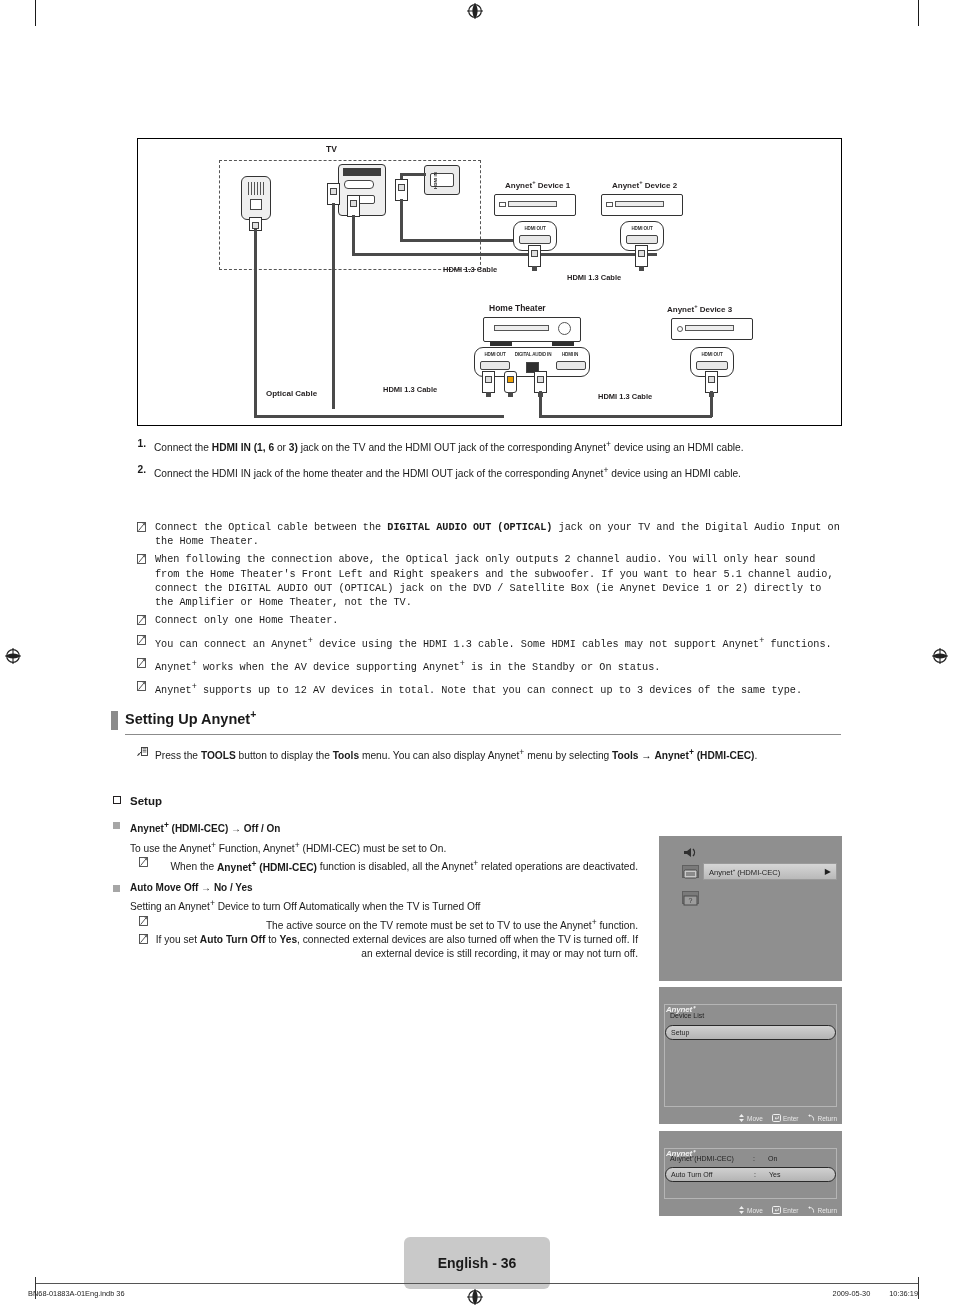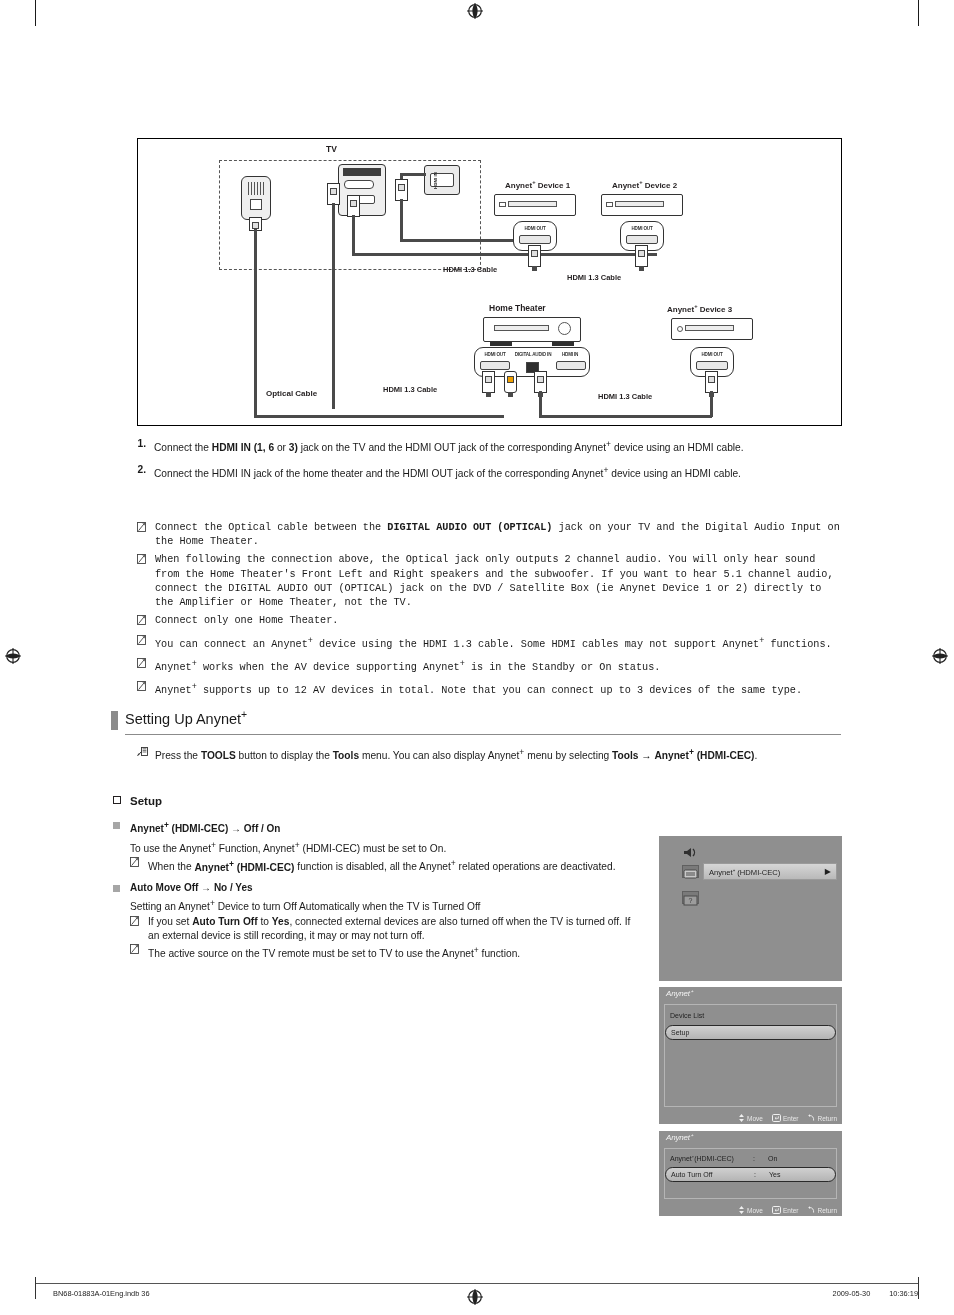--- a/index.html
+++ b/index.html
@@ -129,21 +129,21 @@
   .nt .b { flex:1; }
   .noteglyph { display:inline-block; width:9px; height:10px; position:relative;}
   .noteglyph svg { display:block; }
 
   
   .main-head { position:absolute; left:111px; top:709px; width:730px; }
   .main-head .bar {
     position:absolute; left:0; top:2px; width:7px; height:19px; background:#8b8b8b;
   }
   .main-head .t {
-    position:absolute; left:14px; top:0px; font-size:14.5px; font-weight:normal;
+    position:absolute; left:14px; top:0px; font-size:14.5px; font-weight:bold;
   }
   .main-head .rule2 {
     position:absolute; left:14px; top:25px; width:716px; height:1px; background:#8b8b8b;
   }
 
   .tools-note { position:absolute; left:137px; top:745px; width:705px; }
 
   .setup-head {
     position:absolute; left:113px; top:795px; font-size:11.5px; font-weight:bold;
   }
@@ -155,21 +155,21 @@
   .bullets { position:absolute; left:113px; top:818px; width:525px; }
   .blt { display:flex; margin-bottom:1px; }
   .blt .msq {
     width:17px; flex:0 0 17px; padding-top:4px;
   }
   .blt .msq i {
     display:block; width:7px; height:7px; background:#a6a6a6;
   }
   .blt .bt { flex:1; font-size:10px; line-height:14.2px; font-weight:bold; }
   .plain { font-size:10.2px; line-height:14.2px; margin-left:17px; }
-  .subnote { display:flex; font-size:10.2px; line-height:14.2px; margin-left:17px; }
+  .subnote { display:flex; font-size:10.2px; line-height:14.2px; margin-left:17px;text-align:right; }
   .subnote .ic { width:18px; flex:0 0 18px; padding-top:1px; }
   .subnote .b { flex:1; }
 
   
   .osd { position:absolute; background:#8f8f8f; }
   .osd1 { left:659px; top:836px; width:183px; height:145px; }
   .osd1 .iconcol { position:absolute; left:19px; top:0; width:27px; bottom:0; }
   .osdicon {
     position:absolute; width:17px; height:13px; left:4px;
     background:#7a7a7a; border:1px solid #606060;
@@ -182,22 +182,22 @@
     background:linear-gradient(#d6d6d6,#b9b9b9);
     border:1px solid #9a9a9a;
     display:flex; align-items:center; padding:0 5px;
   }
   .hilite .lab { font-size:7.6px; color:#1f1f1f; font-weight:normal; }
   .hilite .arrow { margin-left:auto; font-size:8px; color:#1f1f1f; }
 
   .osd2 { left:659px; top:987px; width:183px; height:137px; }
   .osd3 { left:659px; top:1131px; width:183px; height:85px; }
   .osd-title {
-    position:absolute; left:7px; top:0; font-size:8px; color:#f2f2f2;
-    font-style:italic; font-weight:normal; letter-spacing:-0.2px;text-align:right;
+    position:absolute; left:7px; top:16px; font-size:8px; color:#f2f2f2;
+    font-style:italic; font-weight:bold; letter-spacing:-0.2px;text-align:right;
   }
   .osd-frame {
     position:absolute; left:5px; top:17px; right:5px; bottom:17px;
     border:1px solid #b5b5b5;
   }
   .osd-row {
     position:absolute; left:0; right:0; height:15px;
     display:flex; align-items:center; padding:0 5px;
     font-size:7px; color:#1f1f1f;
   }
@@ -215,21 +215,21 @@
   .osd-foot .g { display:flex; gap:2px; align-items:center; }
 
   
   .pagenum {
     position:absolute; left:404px; top:1237px; width:146px; height:52px;
     background:#c9c9c9; border-radius:6px;
     display:flex; align-items:center; justify-content:center;
     font-size:14px; font-weight:bold; color:#1a1a1a;
   }
   .foot-rule { position:absolute; left:36px; top:1283px; width:882px; height:1px; background:#555; }
-  .foot-left { position:absolute; left:53px; top:1289px; font-size:7.4px; color:#222; }
+  .foot-left { position:absolute; left:28px; top:1289px; font-size:7.4px; color:#222; }
   .foot-right { position:absolute; right:36px; top:1289px; font-size:7.4px; color:#222; }
   .foot-bar-l { position:absolute; left:35px; top:1277px; width:1px; height:22px; background:#333; }
   .foot-bar-r { position:absolute; left:918px; top:1277px; width:1px; height:22px; background:#333; }
 </style>
 </head>
 <body>
 
 <div class="page">
 
   <div class="crop v" style="left:35px;top:0;"></div>
@@ -491,29 +491,29 @@
         </div>
       <div class="bt">Auto Move Off → No / Yes</div>
     </div>
     <div class="plain">Setting an Anynet<sup>+</sup> Device to turn Off Automatically when the TV is Turned Off</div>
     <div class="subnote">
       <div class="ic"><span class="noteglyph"><svg width="9" height="10" viewBox="0 0 9 10">
               <rect x="0.5" y="0.5" width="8" height="9" fill="none" stroke="#444" stroke-width="0.9"></rect>
               <path d="M1.6 8.6L7.4 1.4" stroke="#444" stroke-width="0.9"></path>
               <path d="M5.6 1.2h2v2" fill="none" stroke="#444" stroke-width="0.8"></path>
             </svg></span></div>
+      <div class="b">The active source on the TV remote must be set to TV to use the Anynet<sup>+</sup> function.</div>
+    </div>
+    <div class="subnote">
+      <div class="ic"><span class="noteglyph"><svg width="9" height="10" viewBox="0 0 9 10">
+              <rect x="0.5" y="0.5" width="8" height="9" fill="none" stroke="#444" stroke-width="0.9"></rect>
+              <path d="M1.6 8.6L7.4 1.4" stroke="#444" stroke-width="0.9"></path>
+              <path d="M5.6 1.2h2v2" fill="none" stroke="#444" stroke-width="0.8"></path>
+            </svg></span></div>
       <div class="b">If you set <b>Auto Turn Off</b> to <b>Yes</b>, connected external devices are also turned off when the TV is turned off. If an external device is still recording, it may or may not turn off.</div>
-    </div>
-    <div class="subnote">
-      <div class="ic"><span class="noteglyph"><svg width="9" height="10" viewBox="0 0 9 10">
-              <rect x="0.5" y="0.5" width="8" height="9" fill="none" stroke="#444" stroke-width="0.9"></rect>
-              <path d="M1.6 8.6L7.4 1.4" stroke="#444" stroke-width="0.9"></path>
-              <path d="M5.6 1.2h2v2" fill="none" stroke="#444" stroke-width="0.8"></path>
-            </svg></span></div>
-      <div class="b">The active source on the TV remote must be set to TV to use the Anynet<sup>+</sup> function.</div>
     </div>
   </div>
 
   <div class="osd osd1">
 
     <div class="iconcol">
       <div class="osdicon i1">
         <svg width="17" height="13" viewBox="0 0 17 13">
             <path d="M2 5h3l4-3v9l-4-3H2z" fill="#2f2f2f"></path>
             <path d="M11 3c2 2 2 5 0 7" stroke="#2f2f2f" stroke-width="1.3" fill="none"></path>
@@ -603,20 +603,23 @@
       <span class="g">
         <svg width="8" height="8" viewBox="0 0 8 8">
             <path d="M6.6 6.6C7 3.6 5.4 1.6 3 1.6" stroke="#f0f0f0" stroke-width="0.9" fill="none"></path>
             <path d="M3 0.3v2.6L1.2 1.6z" fill="#f0f0f0"></path>
           </svg>
         <em style="font-style:normal">Return</em>
       </span>
     </div>
   </div>
 
+  <div class="pagenum">
+    <span>English - 36</span>
+  </div>
   <div class="foot-bar-l"></div>
   <div class="foot-bar-r"></div>
   <div class="foot-rule"></div>
   <div class="foot-left">BN68-01883A-01Eng.indb   36</div>
   <div class="foot-right">2009-05-30   　　 10:36:19</div>
   <div class="reg" style="left:466px;top:1288px;">
     <svg width="18" height="18" viewBox="0 0 18 18">
         <circle cx="9" cy="9" r="6.3" fill="none" stroke="#222" stroke-width="1.2"></circle>
         <ellipse cx="9" cy="9" rx="2.6" ry="6.3" fill="#222"></ellipse>
         <path d="M1 9h16M9 1v16" stroke="#222" stroke-width="1.1"></path>

